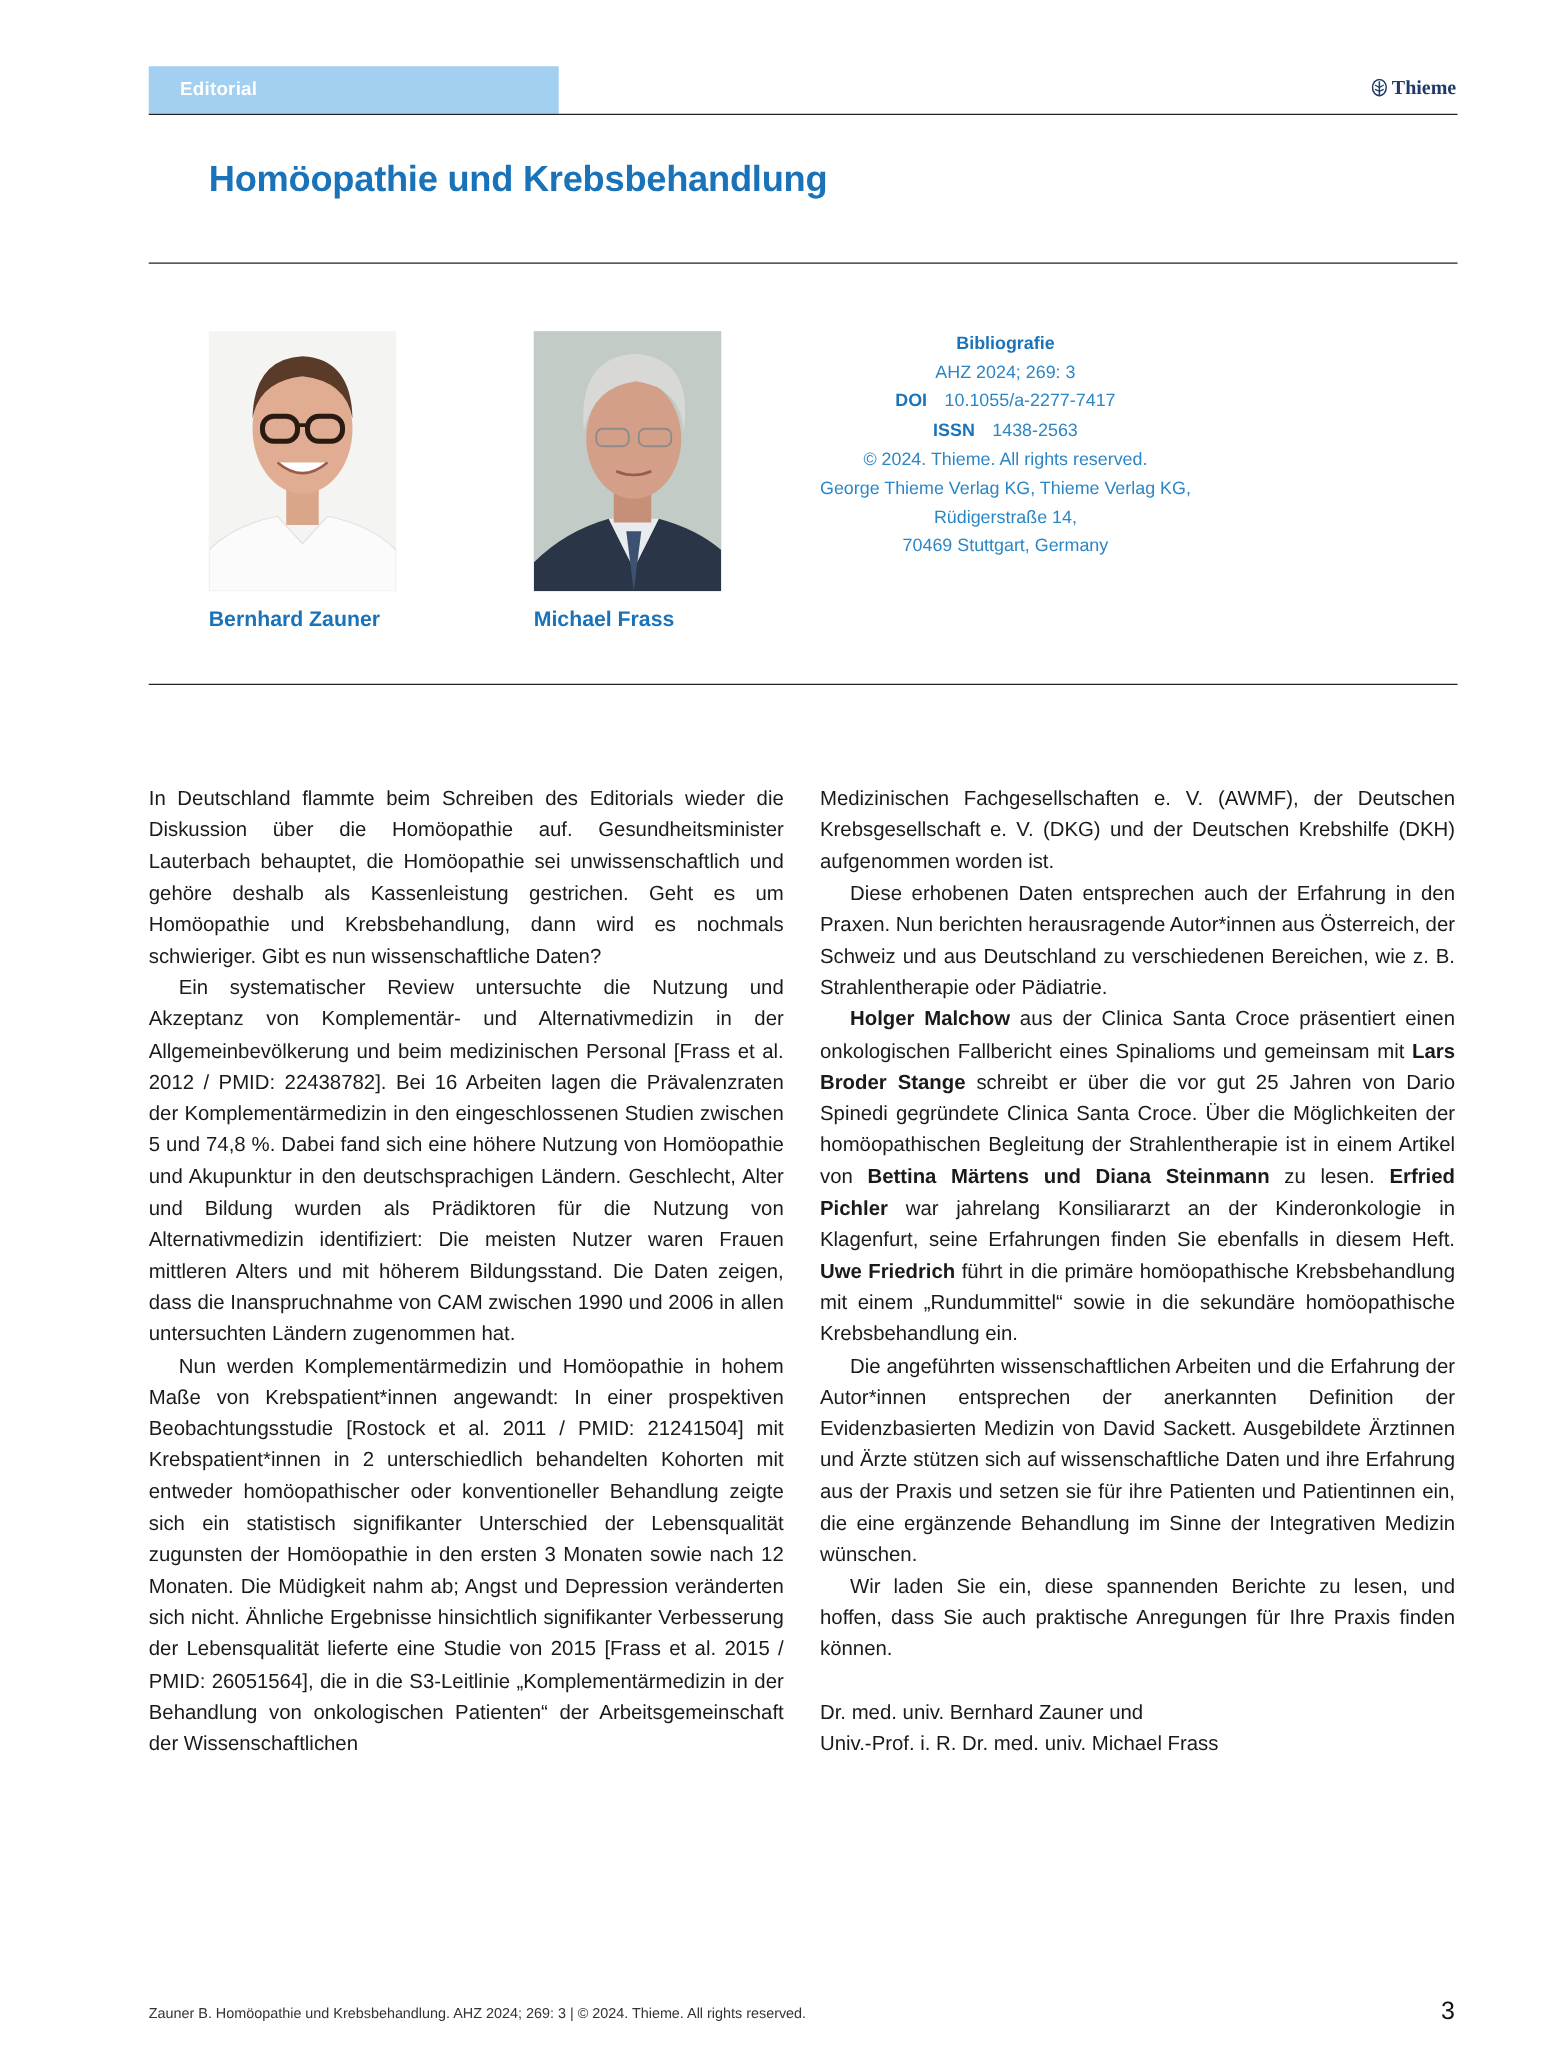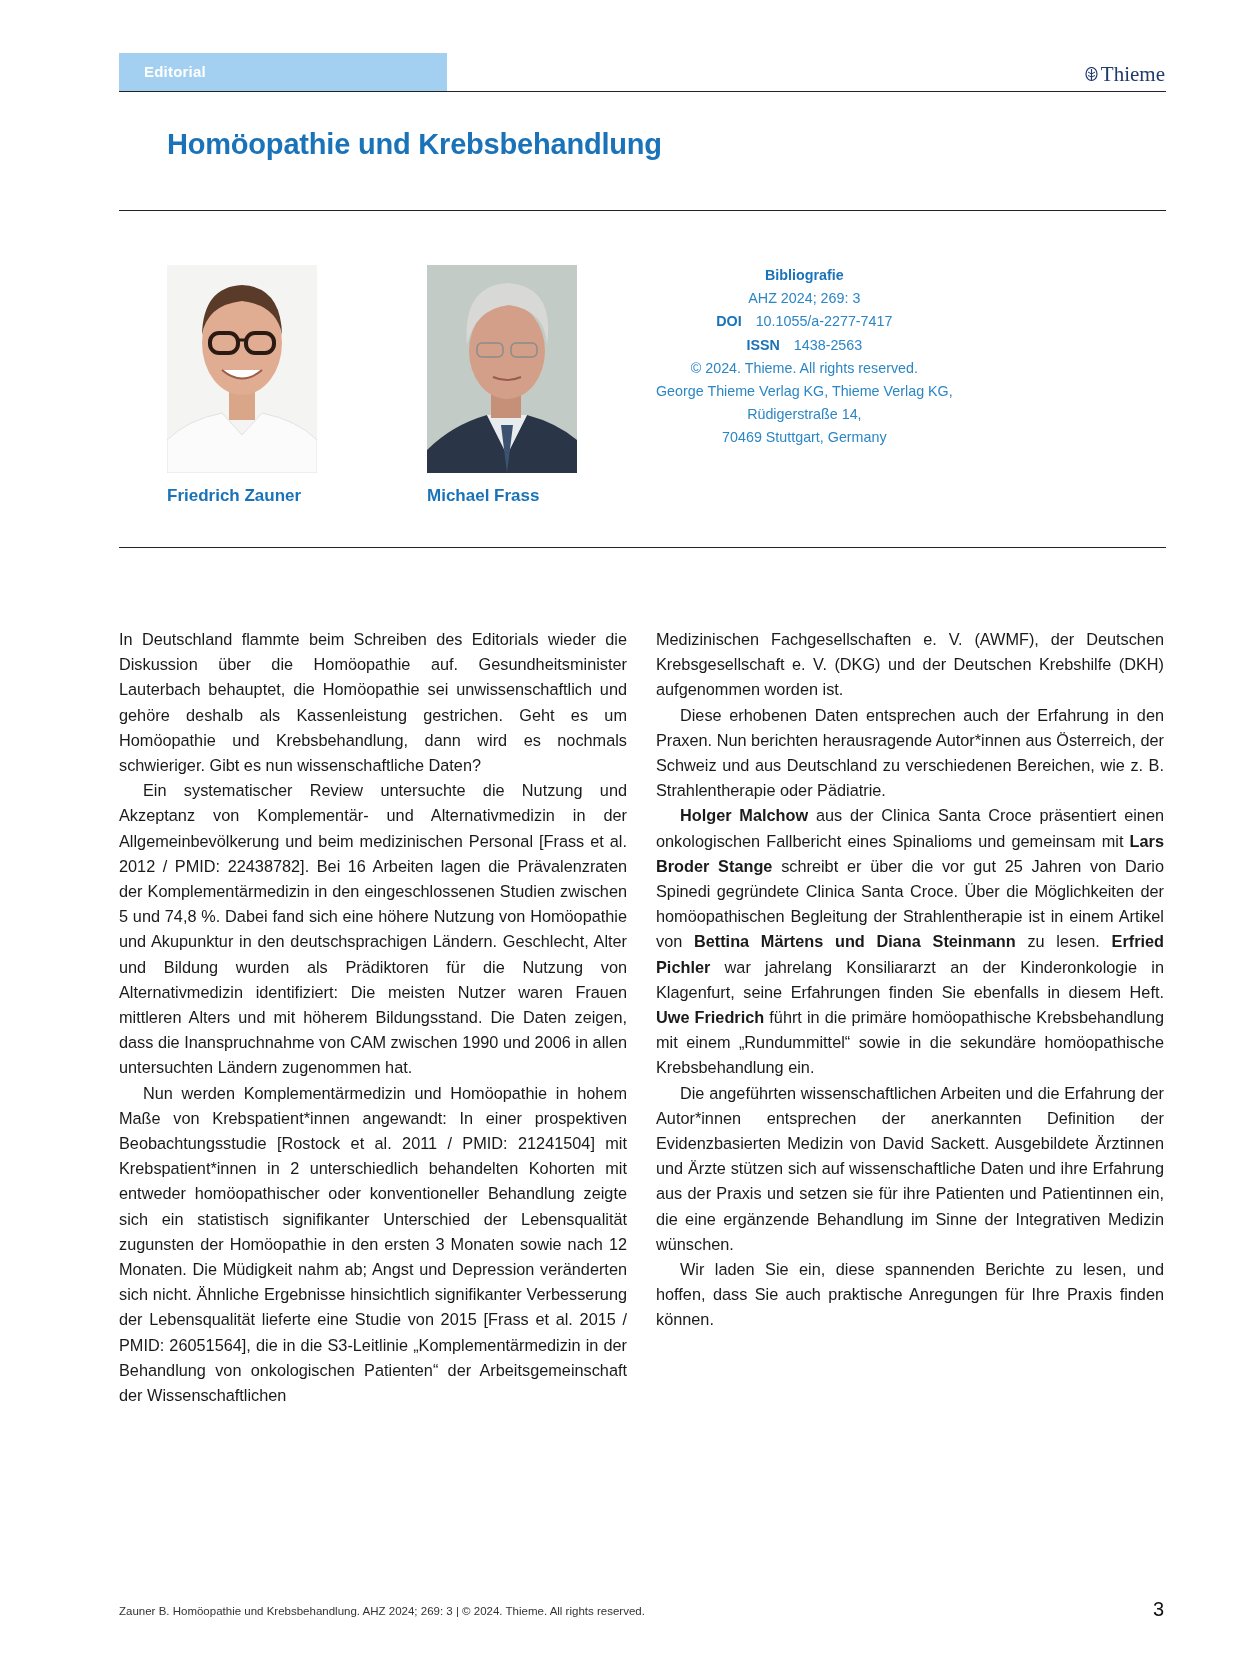--- a/index.html
+++ b/index.html
@@ -3,21 +3,21 @@
 <meta charset="utf-8">
 <style>
   html, body { margin: 0; padding: 0; background: #ffffff; }
   body { width: 1240px; height: 1653px; position: relative; overflow: hidden;
          font-family: "Liberation Sans", "DejaVu Sans", sans-serif; color: #1a1a1a; }
   .header-band { position: absolute; left: 119px; top: 53px; width: 328px; height: 38px;
                  background: #a3cff1; }
   .header-label { position: absolute; left: 144px; top: 63px; font-size: 15px; font-weight: bold;
                   color: #ffffff; letter-spacing: 0.2px; }
   .publisher { position: absolute; right: 75px; top: 62px; display: flex; align-items: center; gap: 3px;
-               font-family: "Liberation Serif", "DejaVu Serif", serif; font-size: 21px; font-weight: normal; color: #1f3a6b; }
+               font-family: "Liberation Serif", "DejaVu Serif", serif; font-size: 16px; font-weight: bold; color: #1f3a6b; }
   .publisher .logo { width: 13px; height: 16px; display: inline-block; }
   .rule { position: absolute; left: 119px; width: 1047px; height: 0; border-top: 1.3px solid #222; }
   .rule.r1 { top: 91px; }
   .rule.r2 { top: 210px; }
   .rule.r3 { top: 547px; }
   h1.title { position: absolute; left: 167px; top: 128px; margin: 0; font-size: 29px; font-weight: bold;
              color: #1a73b8; letter-spacing: -0.2px; }
   .photo { position: absolute; width: 150px; height: 208px; overflow: hidden; }
   .photo.p1 { left: 167px; top: 265px; background: #f3f3f3; }
   .photo.p2 { left: 427px; top: 265px; background: #bfc6c2; }
@@ -76,21 +76,21 @@
     <path d="M60 150 L80 190 L100 150 Z" fill="#e9ecef"></path>
     <path d="M74 160 L80 208 L86 160 Z" fill="#3d5270"></path>
     <rect x="64" y="118" width="30" height="35" fill="#c58f78"></rect>
     <ellipse cx="80" cy="86" rx="38" ry="48" fill="#d39f88"></ellipse>
     <path d="M40 80 Q35 20 82 18 Q128 22 120 80 Q118 45 82 40 Q48 44 40 80 Z" fill="#d8d8d6"></path>
     <rect x="50" y="78" width="26" height="14" rx="5" fill="none" stroke="#8c8c8c" stroke-width="1.5"></rect>
     <rect x="84" y="78" width="26" height="14" rx="5" fill="none" stroke="#8c8c8c" stroke-width="1.5"></rect>
     <path d="M66 112 Q80 118 94 112" fill="none" stroke="#9b5a4f" stroke-width="2"></path>
   </svg>
 </div>
-<div class="author-name a1">Friedrich Zauner</div>
+<div class="author-name a1">Bernhard Zauner</div>
 <div class="author-name a2">Michael Frass</div>
 
 <div class="biblio">
   <div class="b">Bibliografie</div>
   <div>AHZ 2024; 269: 3</div>
   <div>
     <span class="b">DOI</span><span class="gap"></span><span>10.1055/a-2277-7417</span>
   </div>
   <div>
     <span class="b">ISSN</span><span class="gap"></span><span>1438-2563</span>
@@ -108,16 +108,20 @@
   <p>Ein systematischer Review untersuchte die Nutzung und Akzeptanz von Komplementär- und Alternativmedizin in der Allgemeinbevölkerung und beim medizinischen Personal [Frass et al. 2012 / PMID: 22438782]. Bei 16 Arbeiten lagen die Prävalenzraten der Komplementärmedizin in den eingeschlossenen Studien zwischen 5 und 74,8 %. Dabei fand sich eine höhere Nutzung von Homöopathie und Akupunktur in den deutschsprachigen Ländern. Geschlecht, Alter und Bildung wurden als Prädiktoren für die Nutzung von Alternativmedizin identifiziert: Die meisten Nutzer waren Frauen mittleren Alters und mit höherem Bildungsstand. Die Daten zeigen, dass die Inanspruchnahme von CAM zwischen 1990 und 2006 in allen untersuchten Ländern zugenommen hat.</p>
   <p>Nun werden Komplementärmedizin und Homöopathie in hohem Maße von Krebspatient*innen angewandt: In einer prospektiven Beobachtungsstudie [Rostock et al. 2011 / PMID: 21241504] mit Krebspatient*innen in 2 unterschiedlich behandelten Kohorten mit entweder homöopathischer oder konventioneller Behandlung zeigte sich ein statistisch signifikanter Unterschied der Lebensqualität zugunsten der Homöopathie in den ersten 3 Monaten sowie nach 12 Monaten. Die Müdigkeit nahm ab; Angst und Depression veränderten sich nicht. Ähnliche Ergebnisse hinsichtlich signifikanter Verbesserung der Lebensqualität lieferte eine Studie von 2015 [Frass et al. 2015 / PMID: 26051564], die in die S3-Leitlinie „Komplementärmedizin in der Behandlung von onkologischen Patienten“ der Arbeitsgemeinschaft der Wissenschaftlichen</p>
 </div>
 
 <div class="col right">
   <p class="first">Medizinischen Fachgesellschaften e. V. (AWMF), der Deutschen Krebsgesellschaft e. V. (DKG) und der Deutschen Krebshilfe (DKH) aufgenommen worden ist.</p>
   <p>Diese erhobenen Daten entsprechen auch der Erfahrung in den Praxen. Nun berichten herausragende Autor*innen aus Österreich, der Schweiz und aus Deutschland zu verschiedenen Bereichen, wie z. B. Strahlentherapie oder Pädiatrie.</p>
   <p><b>Holger Malchow</b><span> aus der Clinica Santa Croce präsentiert einen onkologischen Fallbericht eines Spinalioms und gemeinsam mit </span><b>Lars Broder Stange</b><span> schreibt er über die vor gut 25 Jahren von Dario Spinedi gegründete Clinica Santa Croce. Über die Möglichkeiten der homöopathischen Begleitung der Strahlentherapie ist in einem Artikel von </span><b>Bettina Märtens und Diana Steinmann</b><span> zu lesen. </span><b>Erfried Pichler</b><span> war jahrelang Konsiliararzt an der Kinderonkologie in Klagenfurt, seine Erfahrungen finden Sie ebenfalls in diesem Heft. </span><b>Uwe Friedrich</b><span> führt in die primäre homöopathische Krebsbehandlung mit einem „Rundummittel“ sowie in die sekundäre homöopathische Krebsbehandlung ein.</span></p>
   <p>Die angeführten wissenschaftlichen Arbeiten und die Erfahrung der Autor*innen entsprechen der anerkannten Definition der Evidenzbasierten Medizin von David Sackett. Ausgebildete Ärztinnen und Ärzte stützen sich auf wissenschaftliche Daten und ihre Erfahrung aus der Praxis und setzen sie für ihre Patienten und Patientinnen ein, die eine ergänzende Behandlung im Sinne der Integrativen Medizin wünschen.</p>
   <p>Wir laden Sie ein, diese spannenden Berichte zu lesen, und hoffen, dass Sie auch praktische Anregungen für Ihre Praxis finden können.</p>
+  <p class="sig">
+    <span>Dr. med. univ. Bernhard Zauner und</span><br>
+    <span>Univ.-Prof. i. R. Dr. med. univ. Michael Frass</span>
+  </p>
 </div>
 
 <div class="footer">Zauner B. Homöopathie und Krebsbehandlung.  AHZ 2024; 269: 3 | © 2024. Thieme. All rights reserved.</div>
 <div class="page-num">3</div>
 
 </body></html>

